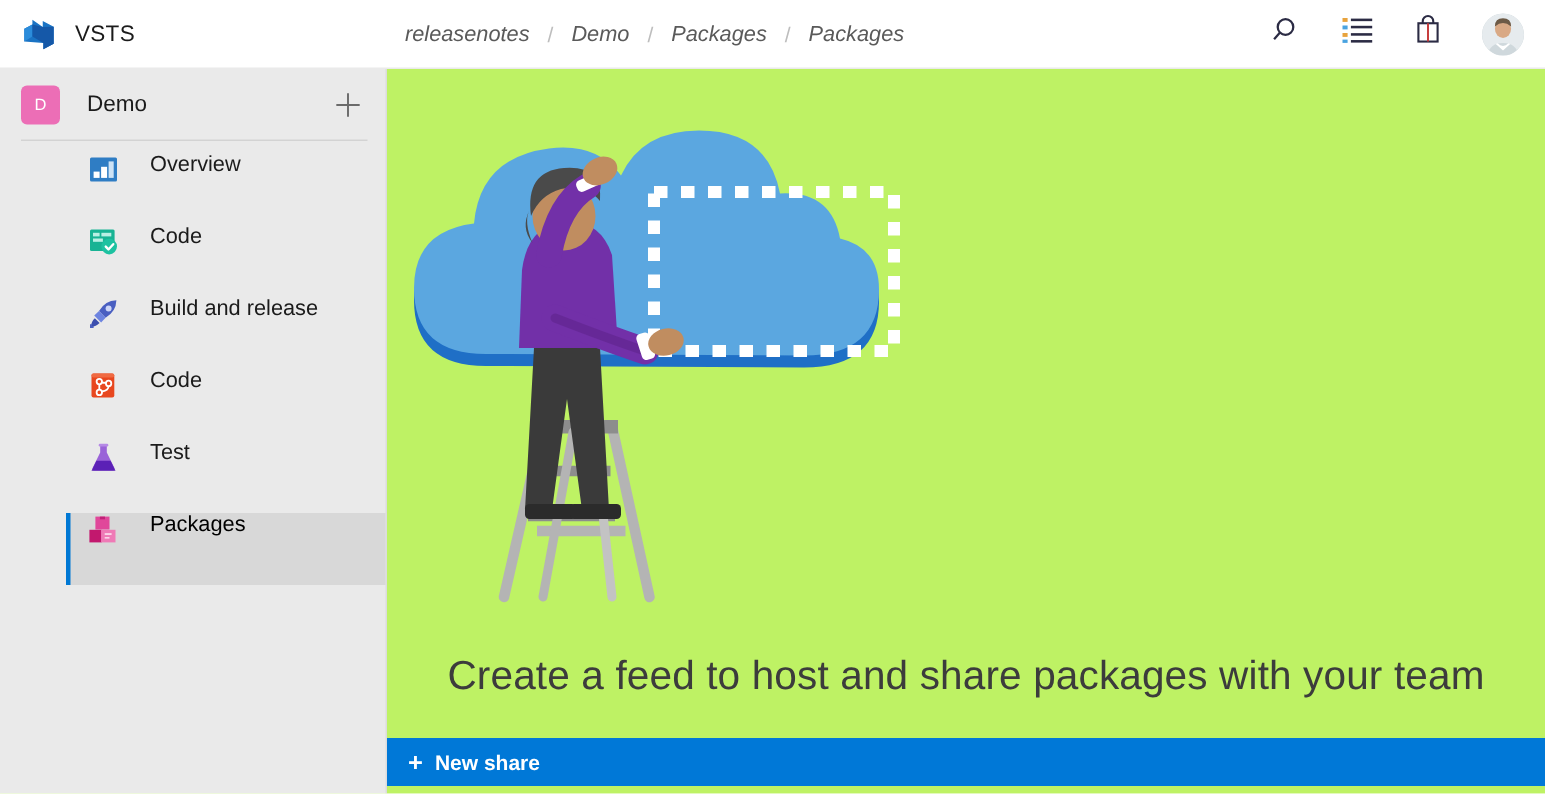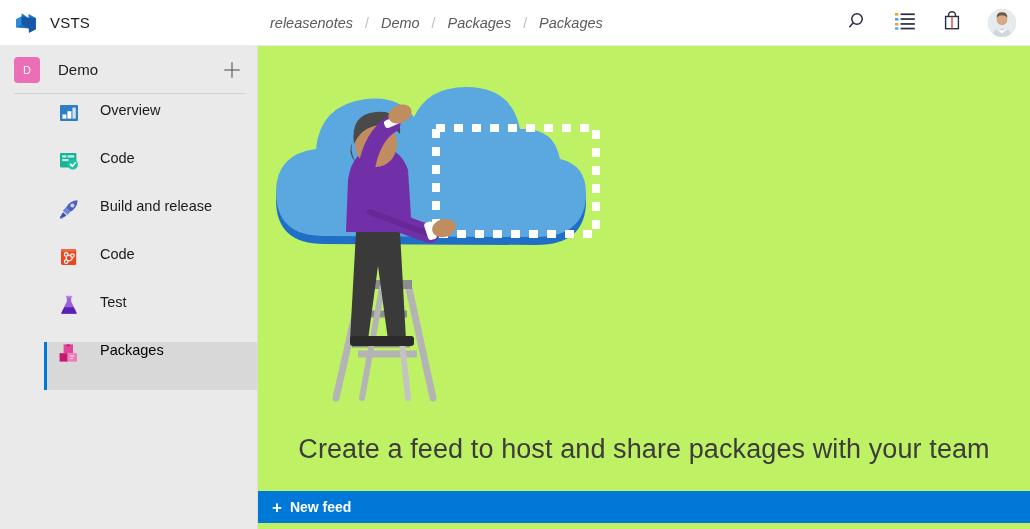--- a/index.html
+++ b/index.html
@@ -339,18 +339,18 @@
           <rect x="168" y="170" width="9" height="18" rx="3" fill="#ffffff" transform="rotate(-18 172 179)"></rect>
           <ellipse cx="186" cy="176" rx="12" ry="9" fill="#c08d60" transform="rotate(-14 186 176)"></ellipse>
 
         </svg>
       </div>
 
       <div class="headline">Create a feed to host and share packages with your team</div>
 
       <button class="newfeed-btn">
         <span class="plus">+</span>
-        <span>New feed</span>
+        <span>New share</span>
       </button>
 
     </div>
   </div>
 </div>
 
 </body></html>

